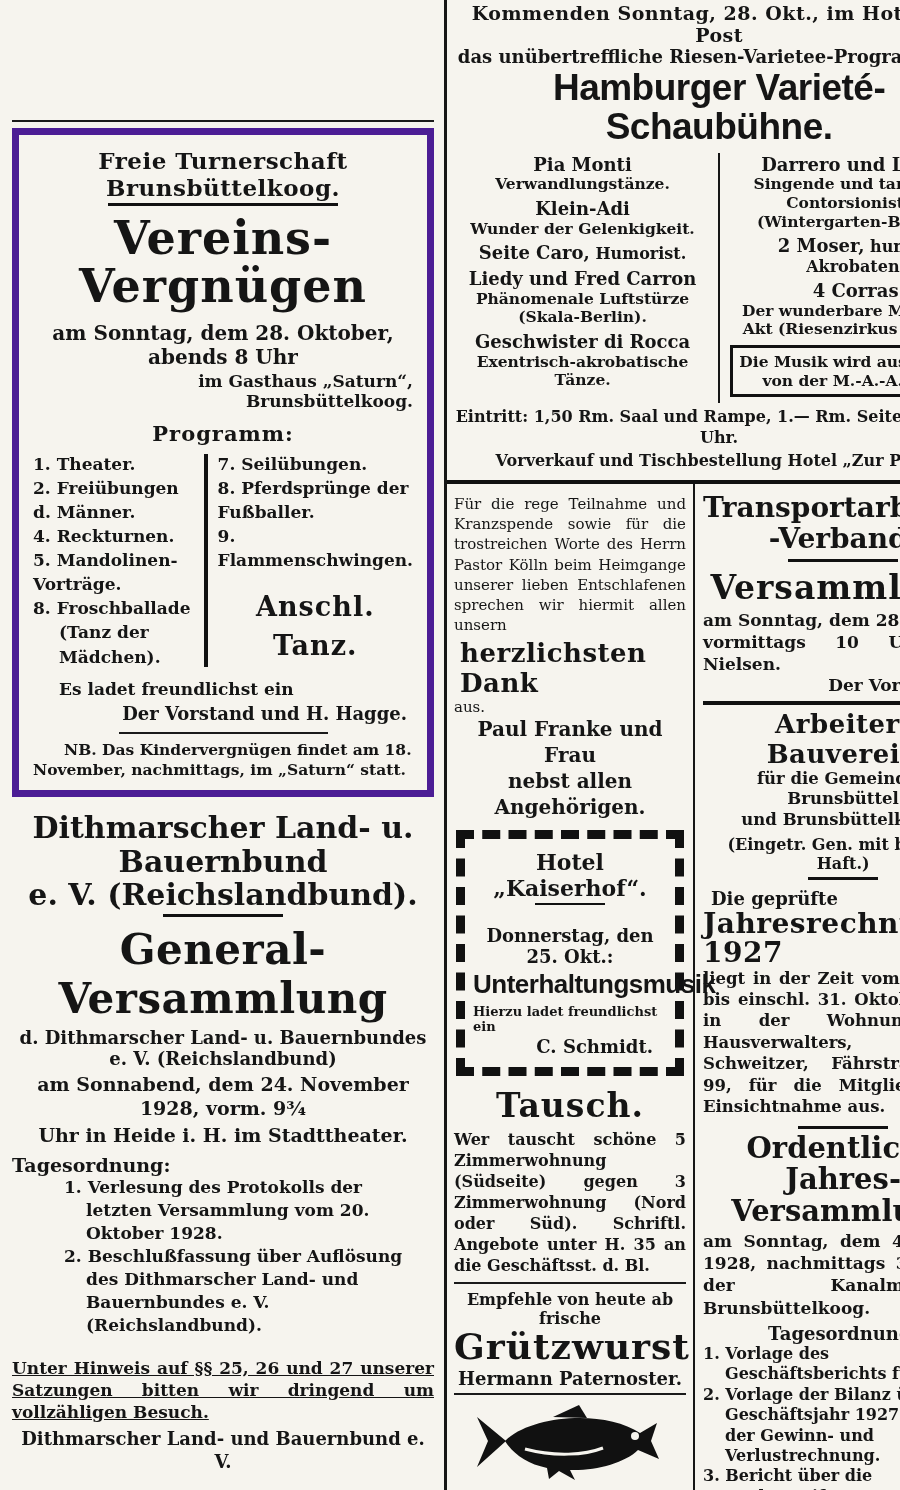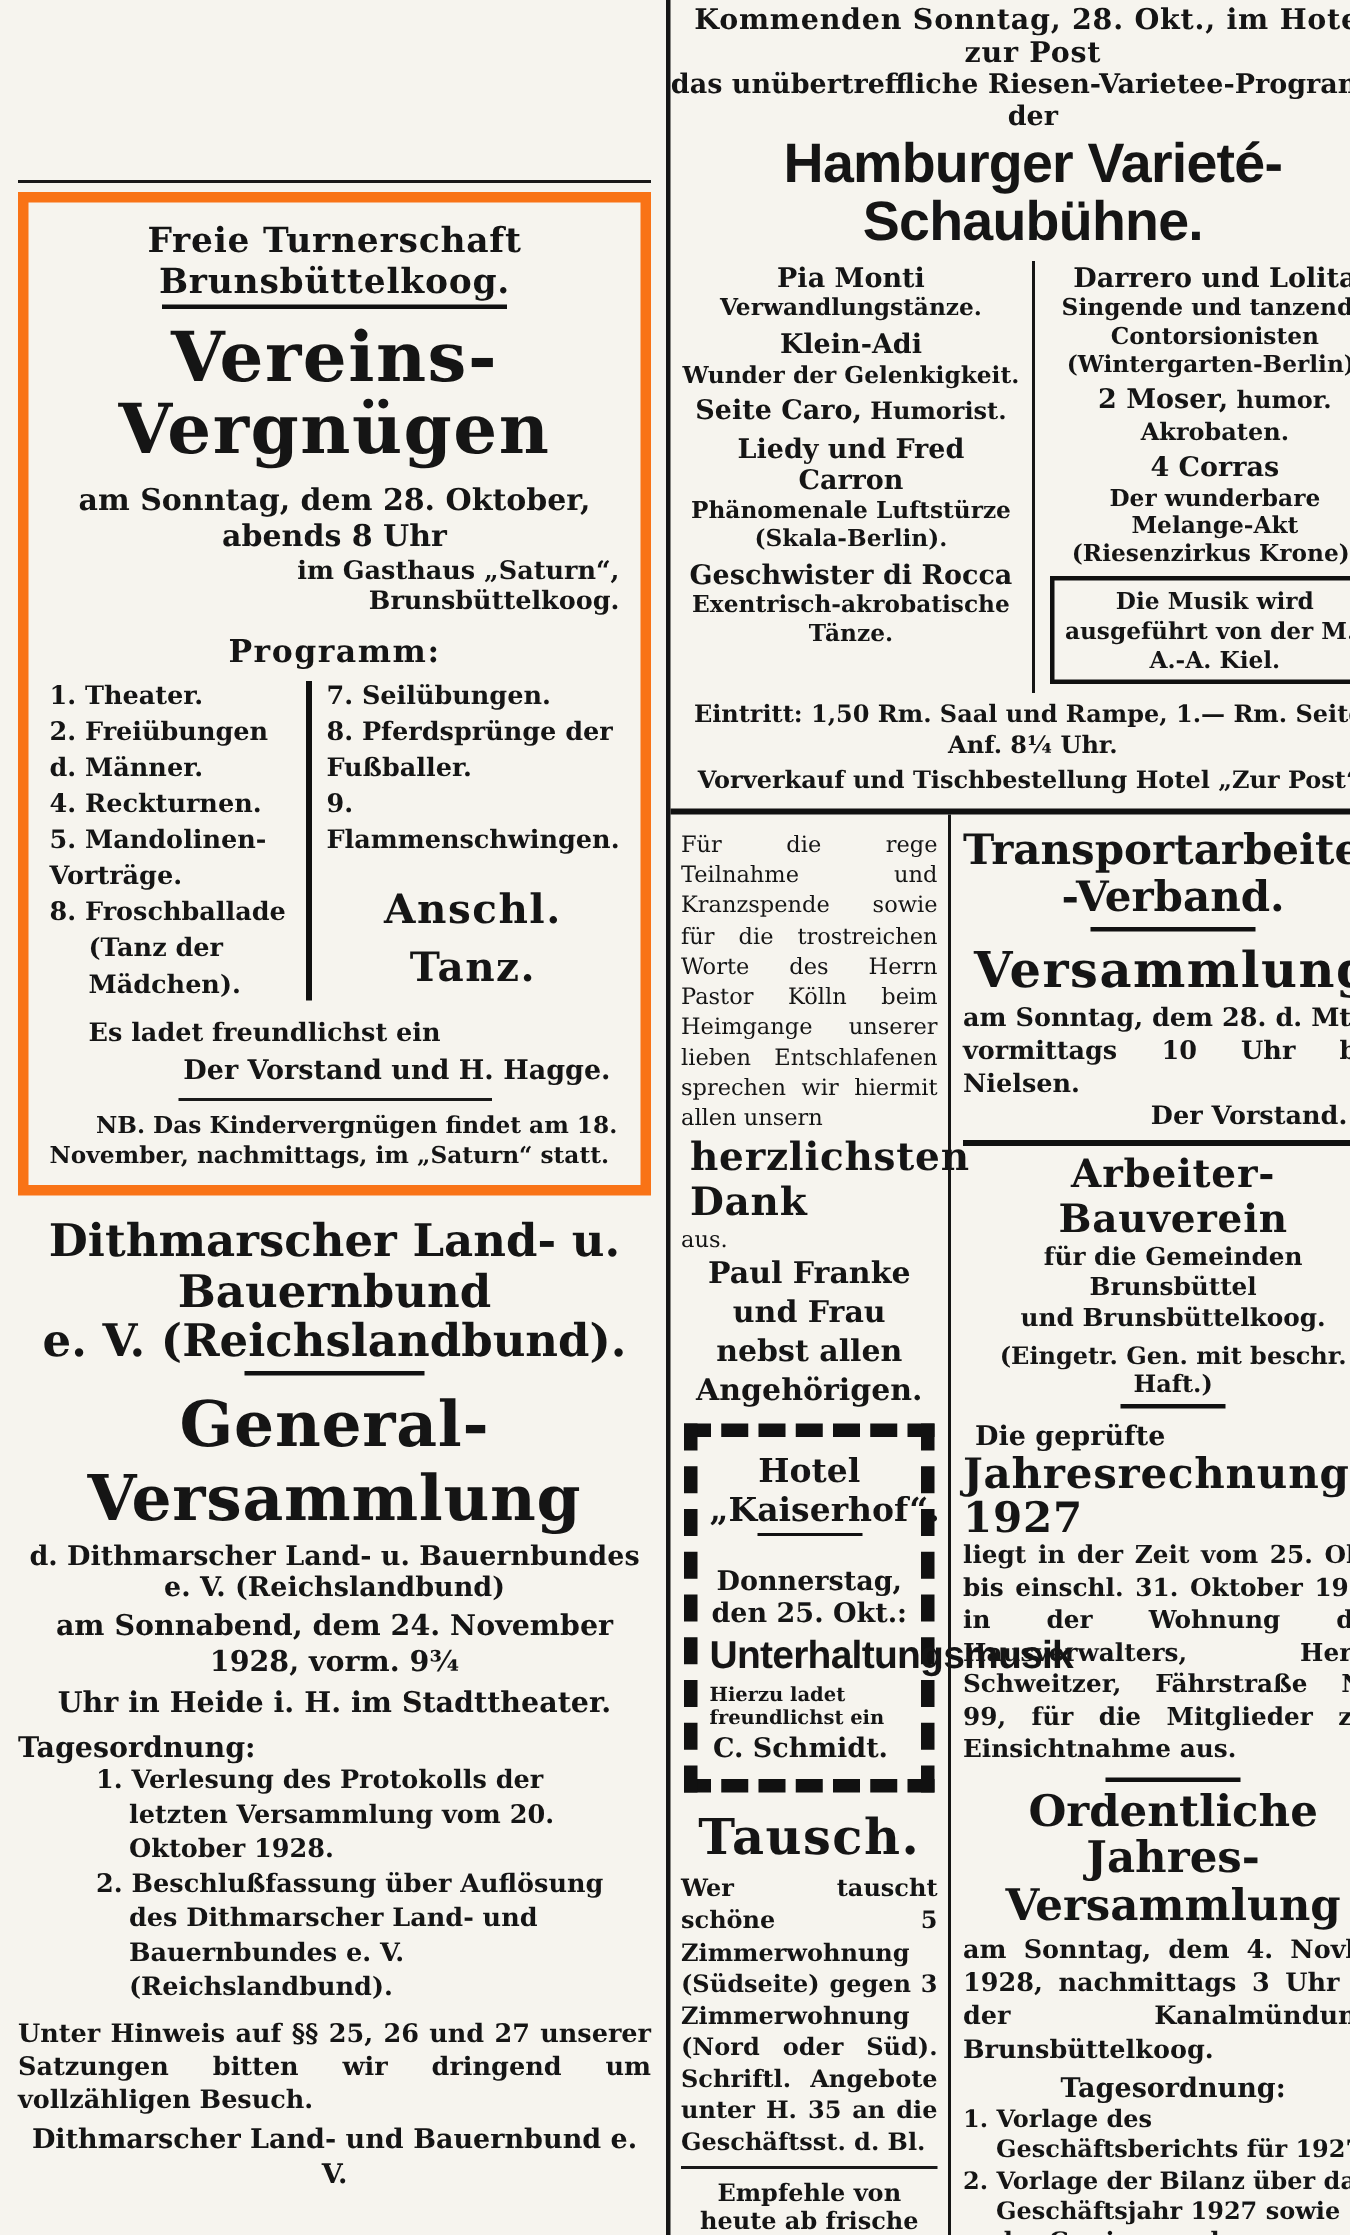--- a/index.html
+++ b/index.html
@@ -13,46 +13,46 @@
   .just{text-align:justify;}
   .rule-thin{border:0;border-top:2px solid #1a1a1a;margin:4px 0;}
   .rule-thick{border:0;border-top:4px solid #111;margin:5px 0;}
   .rule-short{border:0;border-top:3px solid #111;width:110px;margin:4px auto;}
   .underline-rule{border-top:3px solid #111;margin:2px auto 8px auto;}
   .hang{padding-left:22px;text-indent:-22px;}
   
   .col-left{width:444px;flex:none;box-sizing:border-box;padding:0 10px 0 12px;}
   .right-region{flex:1;border-left:3px solid #161616;display:flex;flex-direction:column;box-sizing:border-box;}
   .lower{display:flex;flex:1;min-height:0;}
-  .col-mid{width:185px;flex:none;box-sizing:border-box;padding:4px 7px;}
+  .col-mid{width:246px;flex:none;box-sizing:border-box;padding:4px 7px;}
   .col-r{flex:1;border-left:2px solid #161616;box-sizing:border-box;padding:4px 8px;}
   
   .top-spacer{height:116px;}
-  .ad-box1{border:7px solid #f97316;padding:12px 14px 10px 14px;margin-top:6px;}
+  .ad-box1{border:7px solid #4c1d95;padding:12px 14px 10px 14px;margin-top:6px;}
   .ad1-org{font-size:23px;text-align:center;letter-spacing:.5px;}
   .ad1-title{font-size:46px;text-align:center;letter-spacing:1px;line-height:1.05;margin:6px 0 10px 0;}
   .ad1-date{font-size:20px;text-align:center;}
   .ad1-venue{font-size:17px;text-align:right;margin-top:2px;}
   .prog-label{font-size:21px;text-align:center;margin:10px 0 6px 0;letter-spacing:1px;}
   .prog-cols{display:flex;align-items:stretch;}
   .prog-col{font-size:17px;line-height:1.42;flex:1;}
   .prog-col .indent{padding-left:26px;}
   .prog-divider{width:4px;background:#111;margin:2px 10px;}
   .anschl{font-size:27px;text-align:center;margin-top:16px;letter-spacing:1px;}
   .ad1-invite{font-size:17px;margin-top:10px;padding-left:26px;}
   .ad1-sig{font-size:18px;text-align:right;padding-right:6px;margin-top:4px;}
   .ad1-nb{font-size:15.5px;text-indent:2em;margin-top:6px;line-height:1.3;}
   .ad2{margin-top:14px;}
   .ad2-org{font-size:30px;text-align:center;line-height:1.12;}
   .ad2-title{font-size:42px;text-align:center;letter-spacing:.5px;margin:8px 0 4px 0;}
   .ad2-sub{font-size:18px;text-align:center;}
   .ad2-date{font-size:19px;text-align:center;line-height:1.25;margin-top:4px;}
   .ad2-label{font-size:19px;margin-top:6px;}
   .ad2-agenda{font-size:17px;line-height:1.35;padding-left:74px;padding-right:4px;}
-  .ad2-note{font-size:17px;line-height:1.3;margin-top:8px;}
+  .ad2-note{font-size:17px;line-height:1.3;margin-top:20px;text-decoration:underline;}
   .ad2-sig{font-size:18px;text-align:center;line-height:1.3;margin-top:4px;}
   
   .var-line1{font-size:19px;text-align:center;margin-top:2px;letter-spacing:.5px;}
   .var-line2{font-size:18px;text-align:center;}
   .var-title{font-family:"Liberation Sans",sans-serif;font-weight:bold;font-size:37px;
     text-align:center;letter-spacing:-.5px;line-height:1.05;margin:2px 0 6px 0;}
   .artists{display:flex;}
   .artists .acol{flex:1;padding:2px 8px;box-sizing:border-box;}
   .artists .acol.rightside{border-left:2px solid #161616;}
   .act{margin-bottom:5px;text-align:center;}

